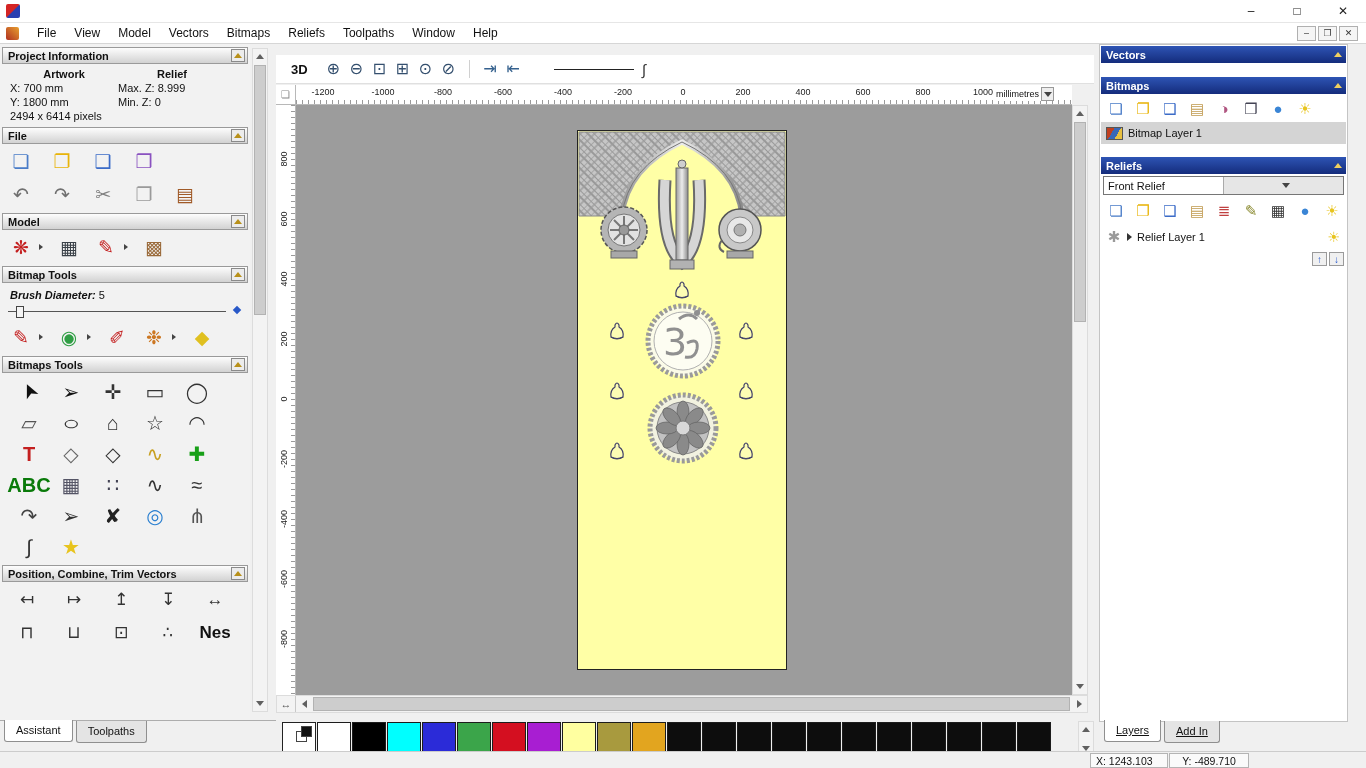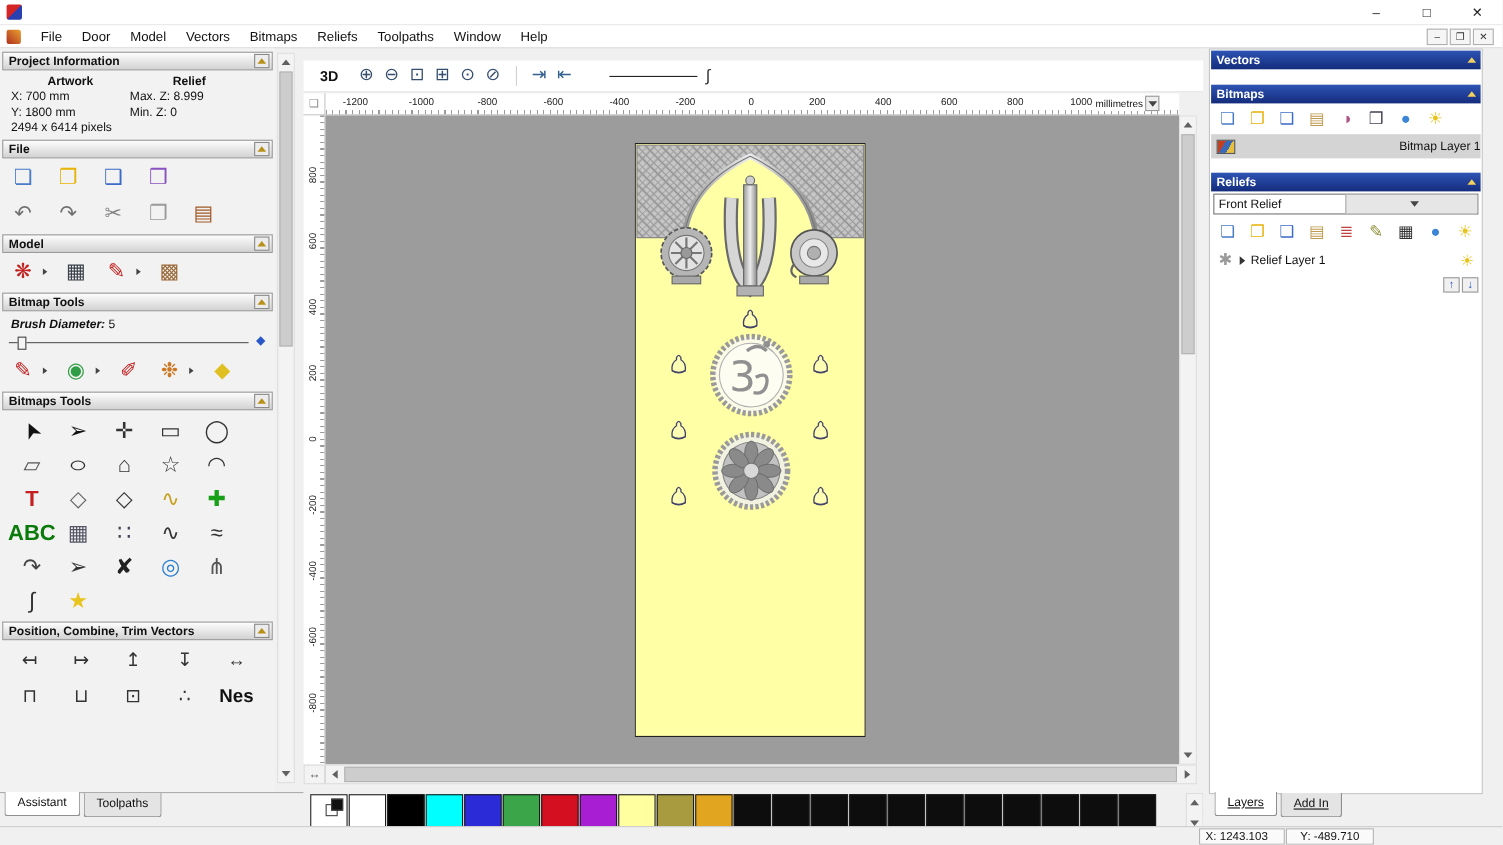--- a/index.html
+++ b/index.html
@@ -130,21 +130,21 @@
 #right-panel { position:absolute; left:1094px; top:44px; width:272px; height:708px; background:#f0f0f0; }
 #rp-inner { position:absolute; left:5px; top:0; width:249px; height:678px; background:#fff; border:1px solid #c4c4c4; }
 .blue-hdr { position:absolute; left:1px; width:245px; height:17px;
   background:linear-gradient(#2e54b4,#142c7c); color:#fff; font-weight:bold;
   display:flex; align-items:center; padding:0 2px 0 5px; }
 .blue-hdr .roll { margin-left:auto; width:13px; height:13px; display:flex; align-items:center; justify-content:center; }
 .blue-hdr .roll .tri-u { border-bottom-color:#f0d060; }
 .rp-icons { position:absolute; left:1px; width:245px; height:24px; display:flex; align-items:center; gap:3px; padding-left:3px; }
 .rp-icons .ic { width:24px; font-size:15px; }
 .layer-row { position:absolute; left:1px; width:245px; height:22px; display:flex; align-items:center; gap:5px; padding-left:5px; }
-.layer-row.selected { background:#d4d4d4;justify-content:space-between; }
+.layer-row.selected { background:#d4d4d4; }
 #bmp-chip { width:17px; height:13px; border:1px solid #555;
   background:linear-gradient(120deg,#c04020 0 35%,#3868b8 35% 65%,#e8c040 65%); flex:none; }
 #rel-chip { position:relative; width:16px; height:16px; color:#9a9a9a; font-size:15px; line-height:16px; text-align:center; flex:none; }
 #relief-combo { position:absolute; left:3px; width:241px; height:19px; border:1px solid #767676; background:#fff;
   display:flex; align-items:center; }
 #relief-combo span { padding-left:4px; flex:1; }
 #combo-btn { width:17px; height:17px; background:#e6e6e6; border-left:1px solid #aaa;
   display:flex; align-items:center; justify-content:center; }
 #layer-arrows { position:absolute; right:3px; top:207px; display:flex; gap:2px; }
 .mini-btn { width:15px; height:14px; border:1px solid #9a9a9a; background:#f0f0f0;
@@ -171,21 +171,21 @@
       <span class="win-btn">–</span>
       <span class="win-btn">□</span>
       <span class="win-btn">✕</span>
     </div>
   </div>
 
   <div id="menubar">
     <div id="mdi-icon"></div>
     <div id="menu-items" style="display:flex;">
         <span class="menu-item">File</span>
-        <span class="menu-item">Door</span>
+        <span class="menu-item">View</span>
         <span class="menu-item">Model</span>
         <span class="menu-item">Vectors</span>
         <span class="menu-item">Bitmaps</span>
         <span class="menu-item">Reliefs</span>
         <span class="menu-item">Toolpaths</span>
         <span class="menu-item">Window</span>
         <span class="menu-item">Help</span>
       </div>
     <div id="mdi-controls">
       <span class="mdi-btn">–</span>

